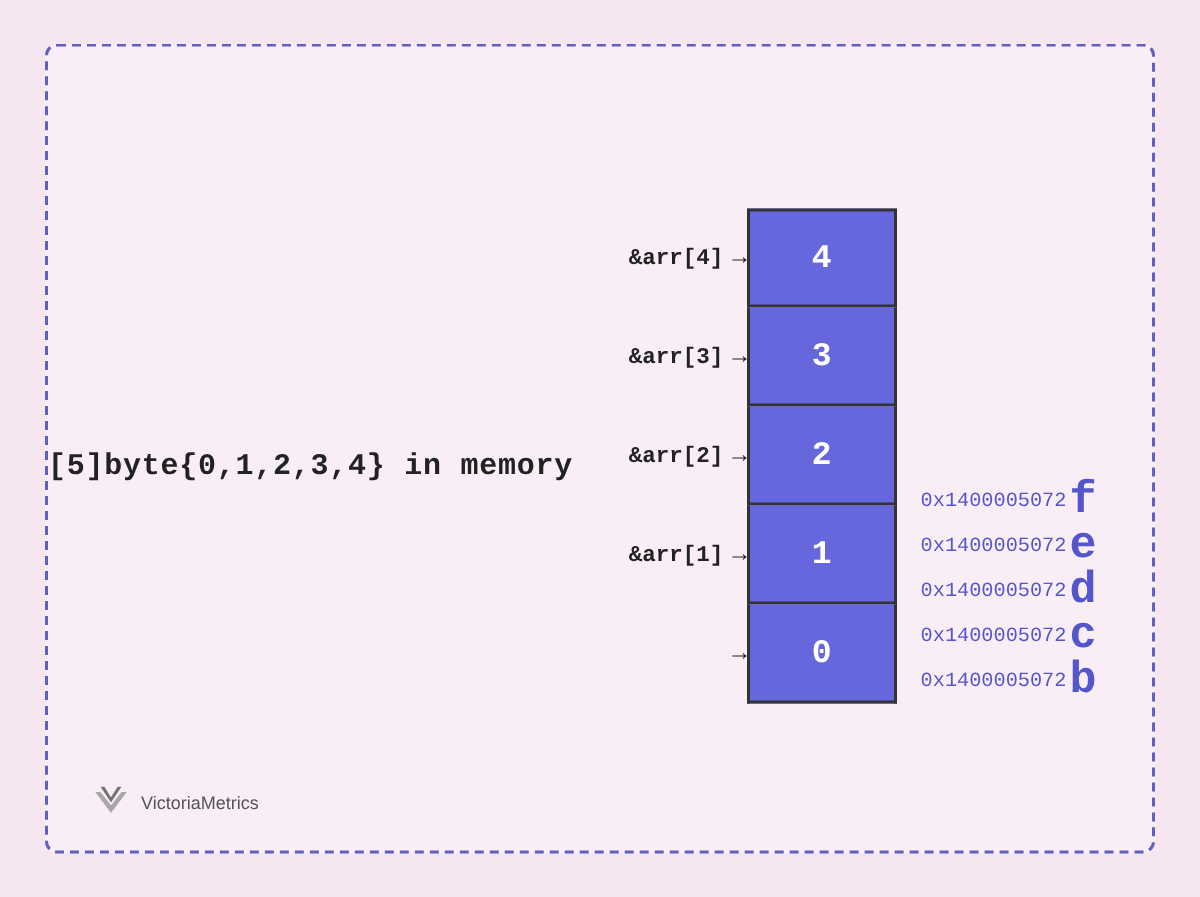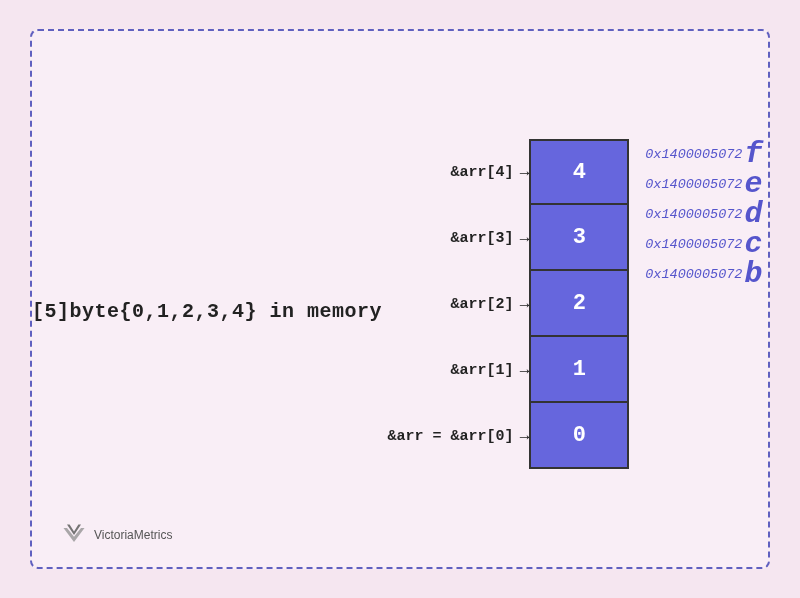--- a/index.html
+++ b/index.html
@@ -94,24 +94,23 @@
 
     .stack-cell + .stack-cell {
       border-top: none;
     }
 
     
     .labels-right {
       display: flex;
       flex-direction: column;
       align-items: flex-start;
-      justify-content: flex-start;
+      justify-content: flex-end;
       height: 330px;
       margin-left: 16px;
-      font-style: italic;
     }
 
     .addr-row {
       display: flex;
       align-items: center;
       font-size: 13.5px;
       color: #5555cc;
       white-space: nowrap;
     }
 
@@ -210,21 +209,20 @@
       </div>
       <div class="label-row">
         <span>&amp;arr[2]</span>
         <span class="arrow-right">→</span>
       </div>
       <div class="label-row">
         <span>&amp;arr[1]</span>
         <span class="arrow-right">→</span>
       </div>
       <div class="label-row">
-        <span>&amp;arr = &amp;arr[0]</span>
         <span class="arrow-right">→</span>
       </div>
     </div>
 
     <div class="stack">
       <div class="stack-cell">
         <span>4</span>
       </div>
       <div class="stack-cell">
         <span>3</span>

